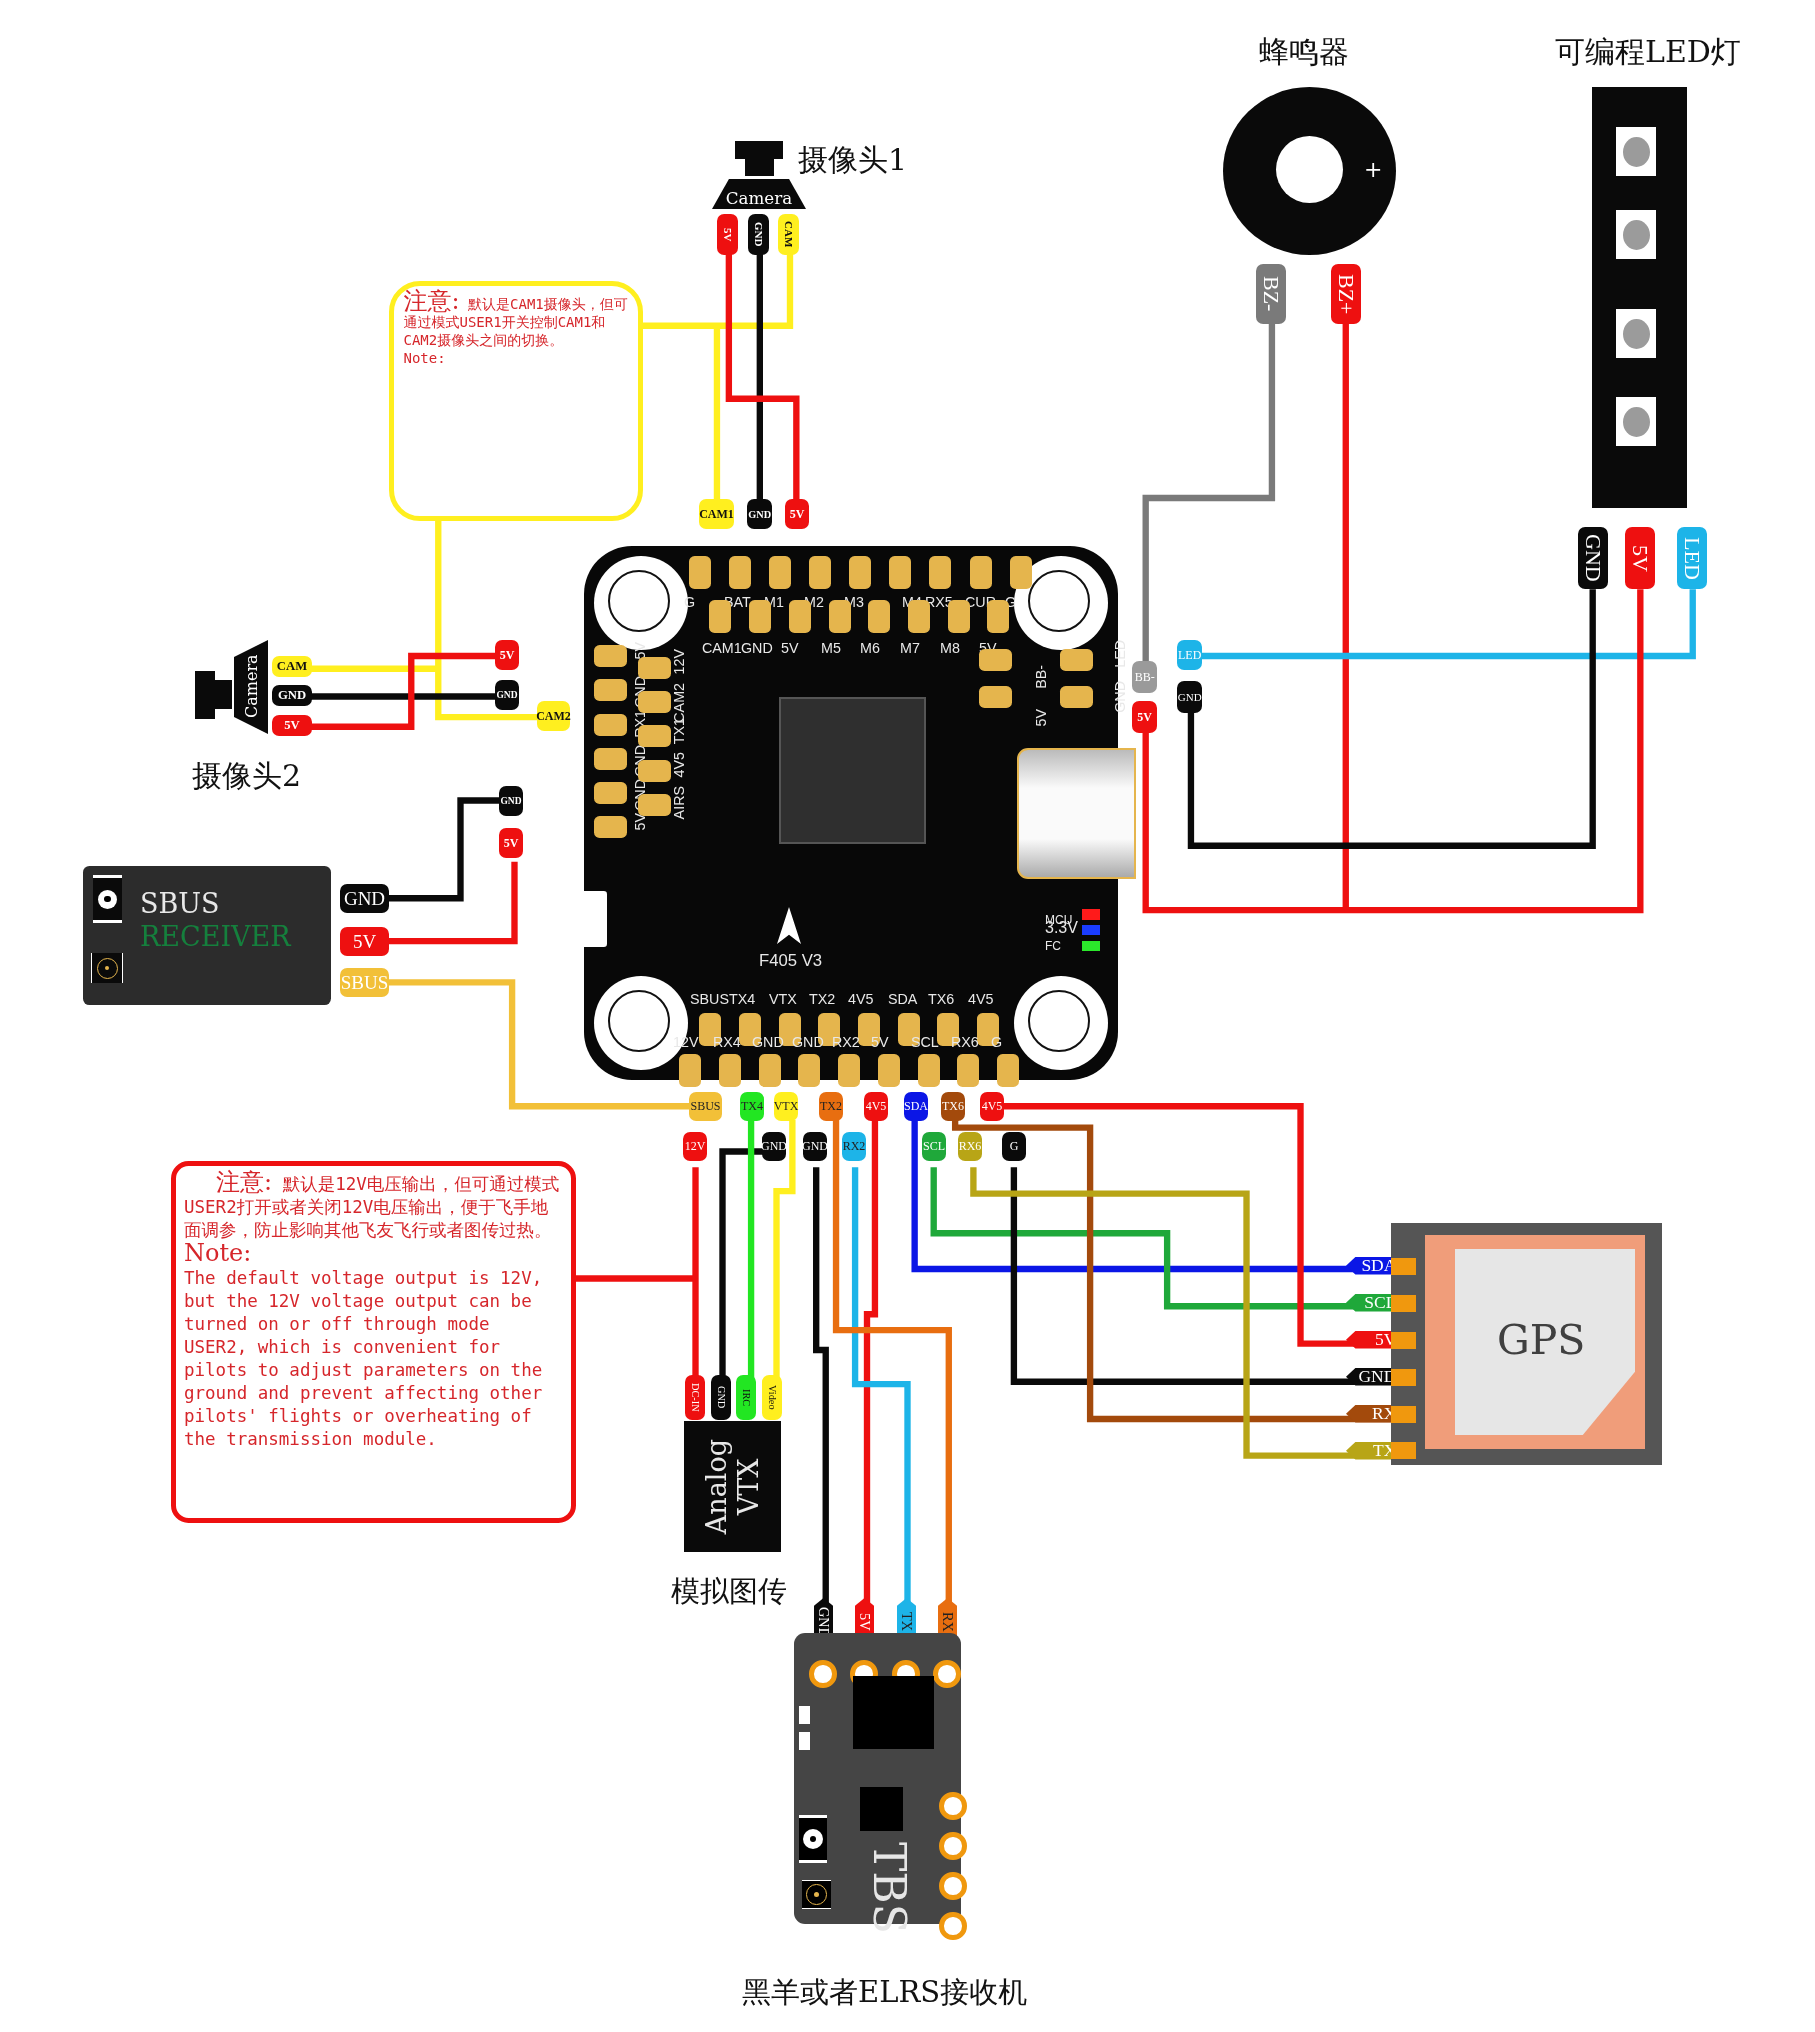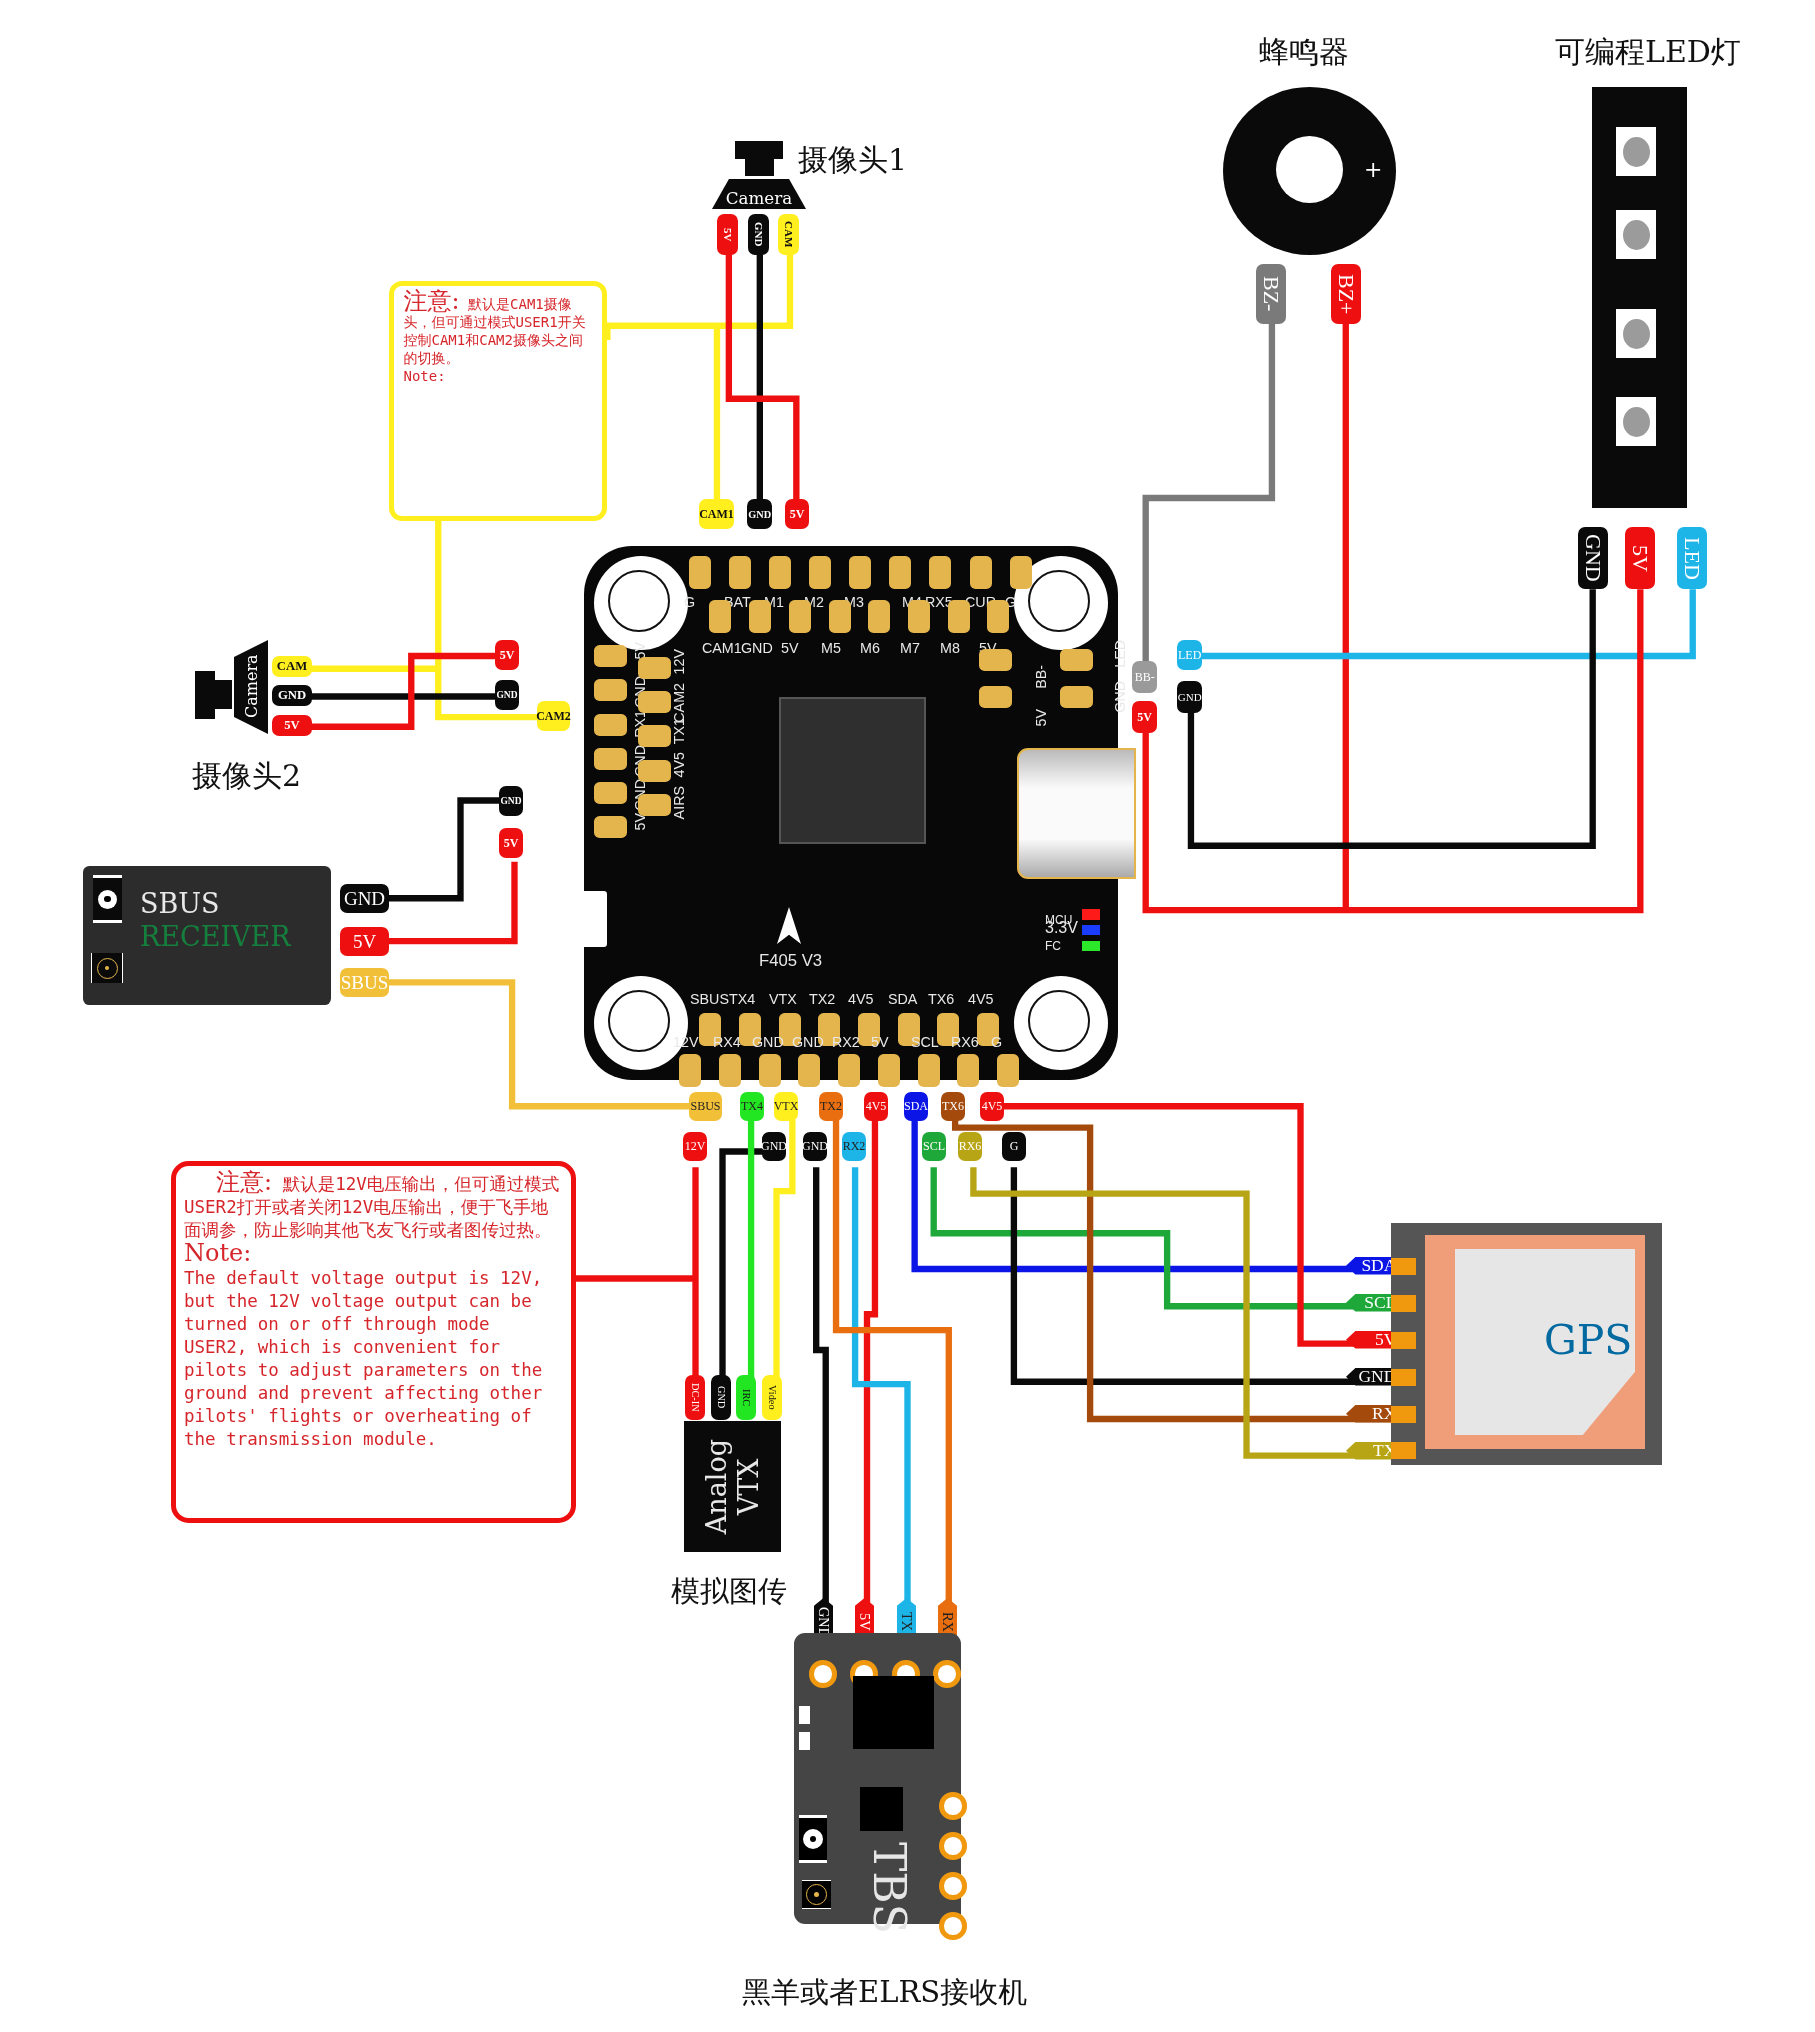--- a/index.html
+++ b/index.html
@@ -15,21 +15,21 @@
   .hole{position:absolute;width:94px;height:94px;border-radius:50%;background:#fff;}
   .hole::after{content:"";position:absolute;left:14.3px;top:14.3px;width:62px;height:62px;border-radius:50%;background:#fff;border:2.4px solid #111;box-sizing:border-box;}
   .pad{position:absolute;width:22px;height:33px;background:#e5b54d;border-radius:5.6px;}
   .padh{position:absolute;width:33px;height:22px;background:#e5b54d;border-radius:5.6px;}
   .silk{position:absolute;color:#e8e8e8;font-family:"Liberation Sans",sans-serif;font-size:14.3px;white-space:nowrap;}
   .silkv{position:absolute;color:#e8e8e8;font-family:"Liberation Sans",sans-serif;font-size:14.3px;white-space:nowrap;writing-mode:vertical-rl;transform:rotate(180deg);}
   #mcu{position:absolute;left:195px;top:151px;width:143px;height:143px;background:#2f2f2f;border:2.4px solid #555;}
   #usb{position:absolute;left:433px;top:202px;width:115px;height:127px;background:linear-gradient(#bbb,#fafafa 30%,#fafafa 70%,#aaa);border-radius:11px 0 0 11px;border:2.4px solid #e5b54d;}
   .led{position:absolute;width:17.5px;height:10.3px;}
   .note{position:absolute;box-sizing:border-box;background:#fff;color:#d6262b;font-family:"DejaVu Sans Mono","Liberation Mono",monospace;}
-  #note1{left:389px;top:281px;width:218px;height:240px;border:5.6px solid #ffef1f;border-radius:13px;padding:6.4px 9.5px;font-size:14px;line-height:18px;}
+  #note1{left:389px;top:281px;width:254px;height:240px;border:5.6px solid #ffef1f;border-radius:31px;padding:6.4px 9.5px;font-size:14px;line-height:18px;}
   #note2{left:171px;top:1161px;width:405px;height:362px;border:5.6px solid #ee1010;border-radius:17.5px;padding:4.8px 8px;font-size:17.5px;line-height:23px;}
   .nh{font-family:"DejaVu Serif",serif;font-size:24px;}
   .nt{white-space:pre-wrap;}
 </style>
 </head>
 <body>
 
 <svg id="wires" viewBox="0 0 2286 2560" fill="none" stroke-width="8" stroke-linejoin="miter">
 
   <polyline points="995,318 995,410 765,410 765,428" stroke="#ffef1f"></polyline>
@@ -352,21 +352,21 @@
   <div id="gpspins">
       <div class="abs" style="left: 1391px; top: 1258px; width: 25.4px; height: 16.7px; background: rgb(240, 152, 14);"></div>
       <div class="abs" style="left: 1391px; top: 1295px; width: 25.4px; height: 16.7px; background: rgb(240, 152, 14);"></div>
       <div class="abs" style="left: 1391px; top: 1332px; width: 25.4px; height: 16.7px; background: rgb(240, 152, 14);"></div>
       <div class="abs" style="left: 1391px; top: 1369px; width: 25.4px; height: 16.7px; background: rgb(240, 152, 14);"></div>
       <div class="abs" style="left: 1391px; top: 1406px; width: 25.4px; height: 16.7px; background: rgb(240, 152, 14);"></div>
       <div class="abs" style="left: 1391px; top: 1442px; width: 25.4px; height: 16.7px; background: rgb(240, 152, 14);"></div>
     </div>
   <div class="abs" style="left:1425px;top:1235px;width:220px;height:214px;background:#f09d7a;"></div>
   <div class="abs" style="left:1455px;top:1249px;width:180px;height:186px;background:#e6e6e6;clip-path:polygon(0 0,100% 0,100% 66%,71% 100%,0 100%);"></div>
-  <div class="abs" style="left:1497px;top:1316px;font-size:41px;color:#0369a1;margin-left:47px;">GPS</div>
+  <div class="abs" style="left:1497px;top:1316px;font-size:41px;color:#404040;">GPS</div>
 </div>
 
 <div>
   <div id="rxwires">
       <div class="tag v" style="left: 814px; top: 1598px; width: 19px; height: 48px; border-radius: 0px; background: rgb(10, 10, 10); color: rgb(255, 255, 255); font-size: 14.3px; font-weight: normal; clip-path: polygon(50% 0px, 100% 16%, 100% 100%, 0px 100%, 0px 16%);">GND</div>
       <div class="tag v" style="left: 855px; top: 1598px; width: 19px; height: 48px; border-radius: 0px; background: rgb(238, 16, 16); color: rgb(255, 255, 255); font-size: 14.3px; font-weight: normal; clip-path: polygon(50% 0px, 100% 16%, 100% 100%, 0px 100%, 0px 16%);">5V</div>
       <div class="tag v" style="left: 897px; top: 1598px; width: 19px; height: 48px; border-radius: 0px; background: rgb(29, 180, 232); color: rgb(34, 34, 34); font-size: 14.3px; font-weight: normal; clip-path: polygon(50% 0px, 100% 16%, 100% 100%, 0px 100%, 0px 16%);">TX</div>
       <div class="tag v" style="left: 938px; top: 1598px; width: 19px; height: 48px; border-radius: 0px; background: rgb(232, 110, 16); color: rgb(34, 34, 34); font-size: 14.3px; font-weight: normal; clip-path: polygon(50% 0px, 100% 16%, 100% 100%, 0px 100%, 0px 16%);">RX</div>
     </div>
   <div class="abs" style="left:794px;top:1633px;width:167px;height:291px;background:#454545;border-radius:11px;"></div>

